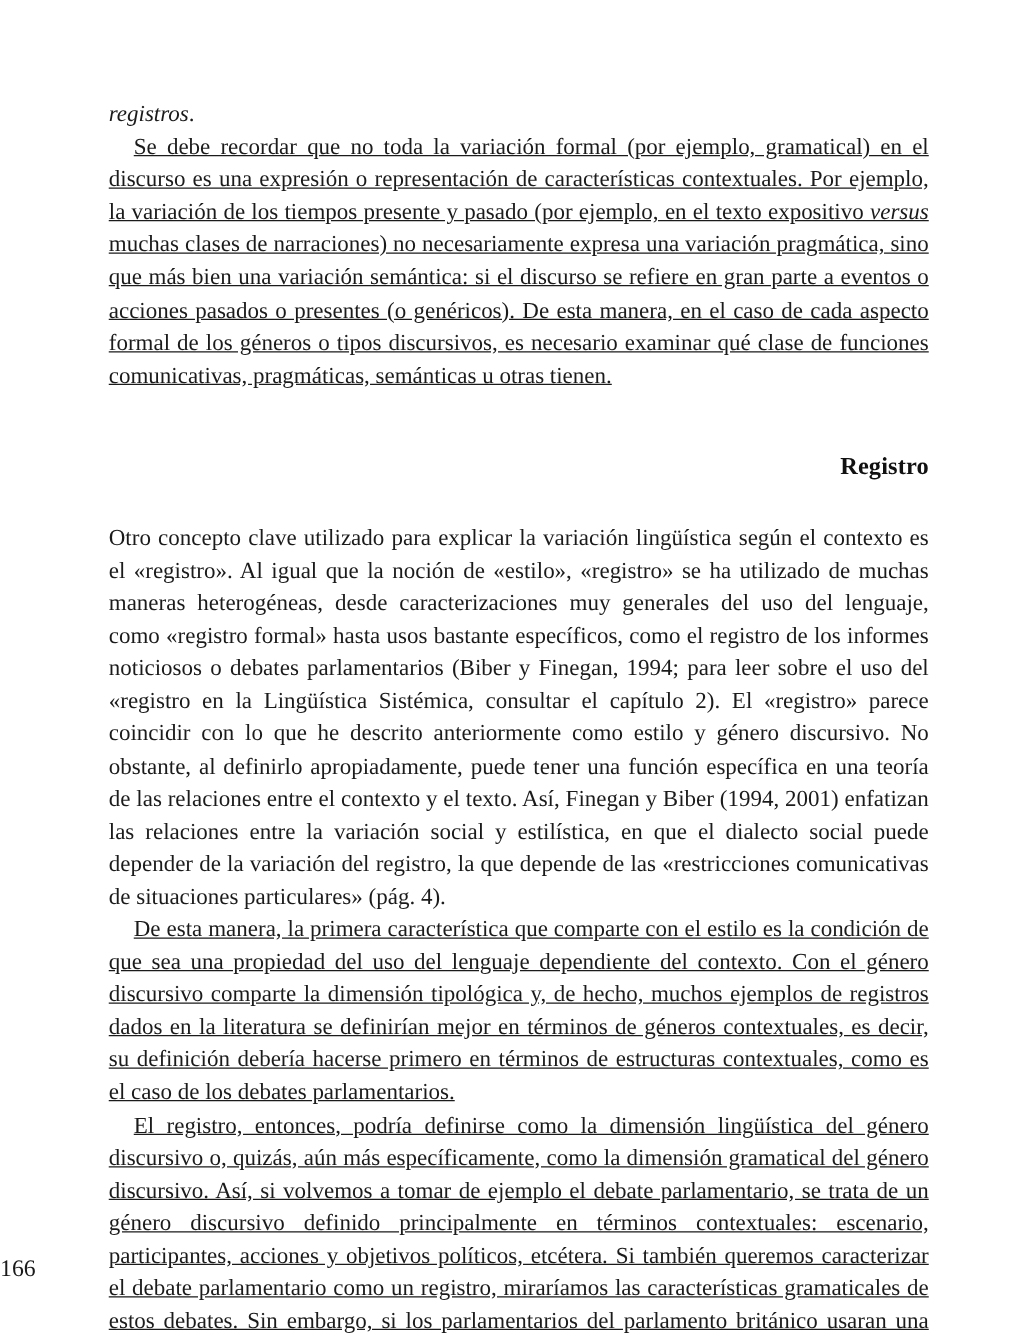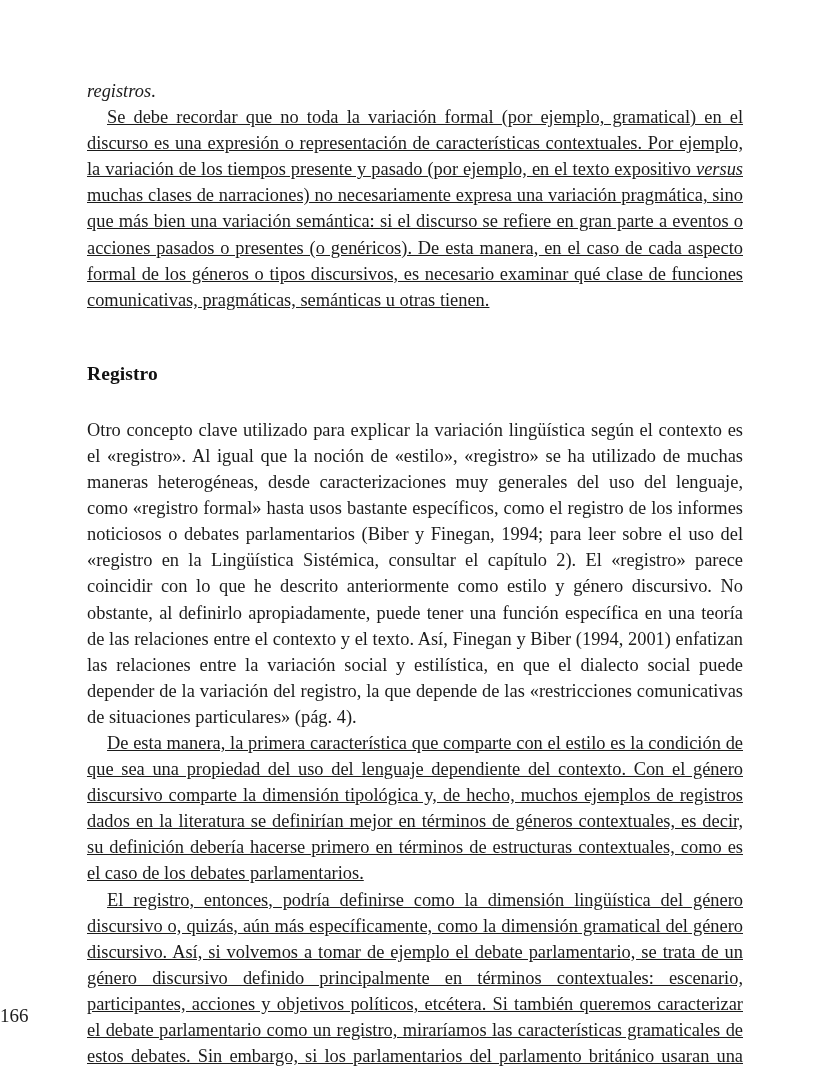--- a/index.html
+++ b/index.html
@@ -50,21 +50,21 @@
     font-style: italic;
   }
   .inline-italic {
     font-style: italic;
   }
   h2.section-heading {
     margin: 0;
     font-size: 19.5px;
     line-height: 26px;
     font-weight: bold;
-    text-align: left;
+    text-align: right;
     color: #111111;
     letter-spacing: 0.1px;
   }
   .gap-before-heading { height: 48px; }
   .gap-after-heading  { height: 30px; }
   .page-number {
     position: absolute;
     left: 0;
     top: 1004px;
     width: 828px;

